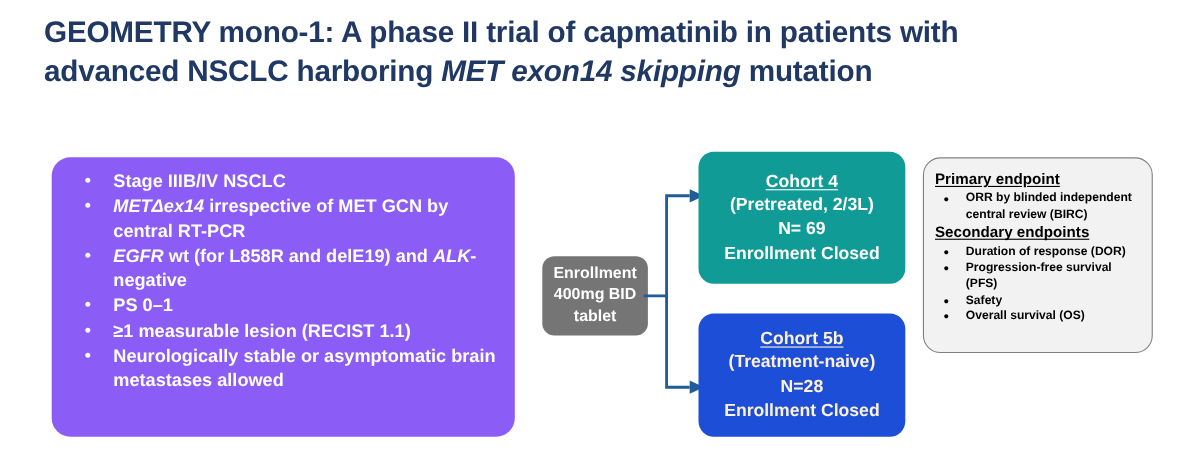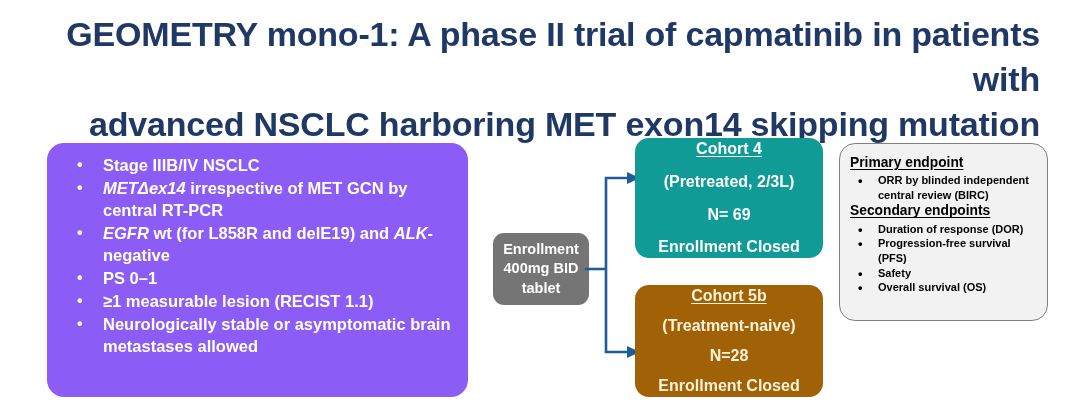--- a/index.html
+++ b/index.html
@@ -15,28 +15,29 @@
     font-family: "Liberation Sans", sans-serif;
     -webkit-font-smoothing: antialiased;
   }
 
   
   #slide-title {
     position: absolute;
     left: 40px;
     top: 12px;
     width: 1000px;
-    text-align: right;
+    text-align: left;
     color: #1F3864;
-    font-size: 34px;
+    font-size: 27px;
     font-weight: bold;
     line-height: 1.32;
     letter-spacing: -0.2px;
   }
   #slide-title .em {
+    font-style: italic;
   }
 
   
   #eligibility-box {
     position: absolute;
     left: 47px;
     top: 143px;
     width: 421px;
     height: 254px;
     background: #8b5cf6;
@@ -102,35 +103,35 @@
   .cohort-box {
     position: absolute;
     left: 635px;
     width: 188px;
     border-radius: 14px;
     box-sizing: border-box;
     text-align: center;
     display: flex;
     flex-direction: column;
     align-items: center;
-    justify-content: space-between;
+    justify-content: center;
     font-size: 16px;
     font-weight: bold;
     line-height: 1.36;
   }
   #cohort4-box {
     top: 138px;
     height: 120px;
     background: #119B96;
     color: #ffffff;
   }
   #cohort5b-box {
     top: 285px;
     height: 112px;
-    background: #a16207;
+    background: #1d4ed8;
     color: #FDF2D8;
   }
   .cohort-title {
     text-decoration: underline;
     text-underline-offset: 2px;
   }
 
   
   #endpoints-box {
     position: absolute;

